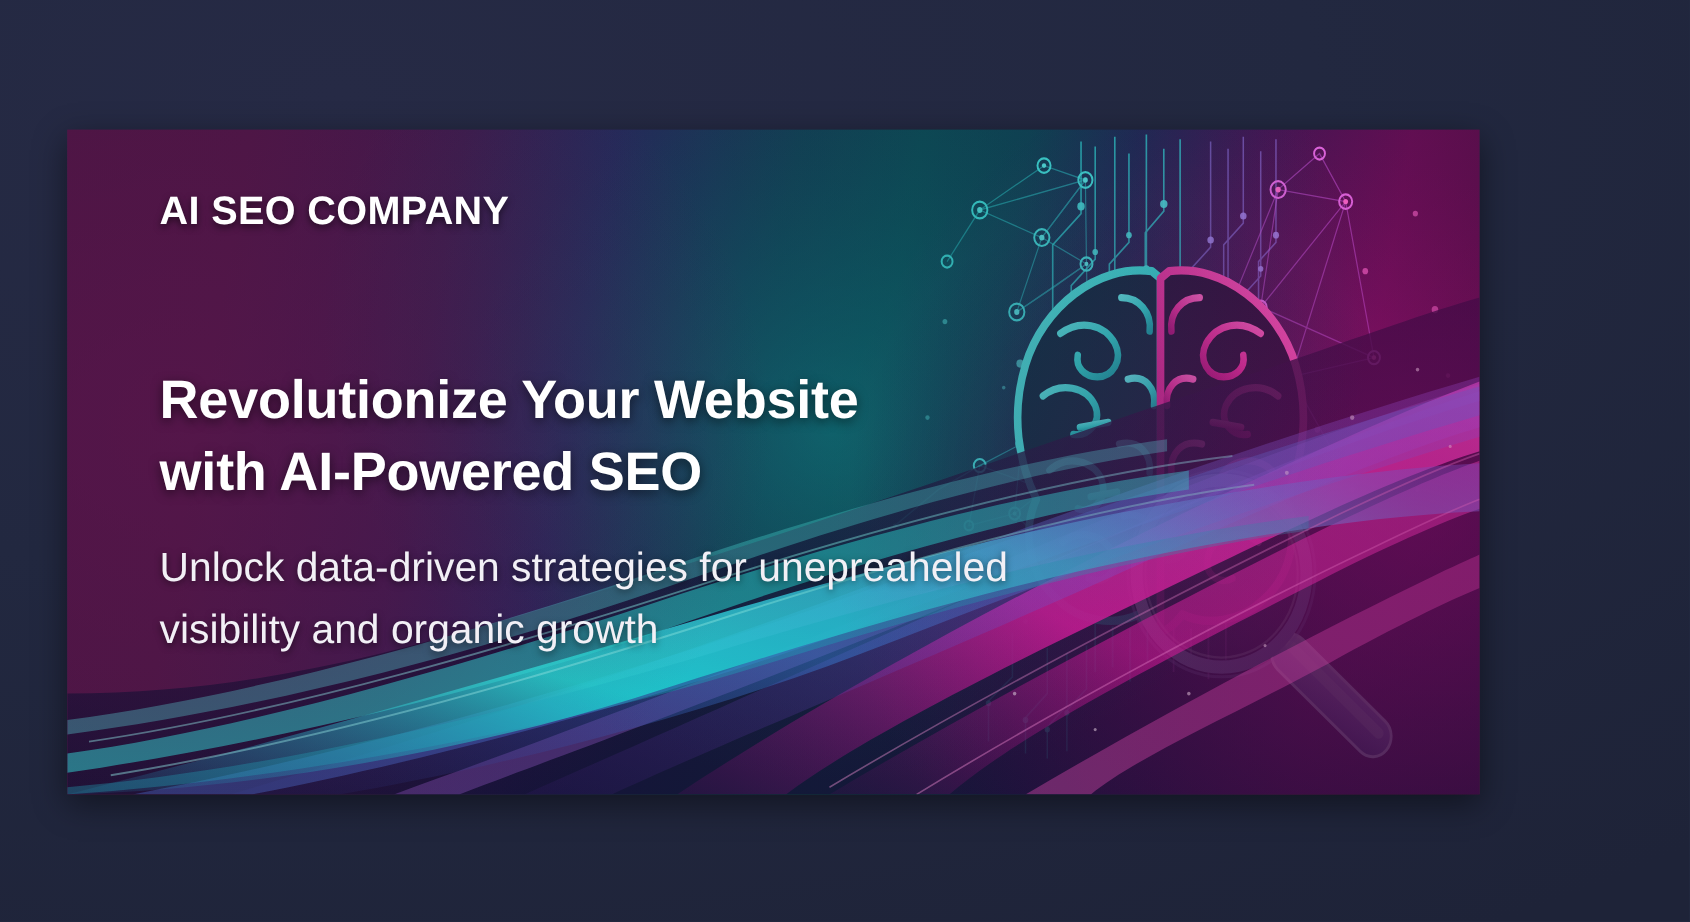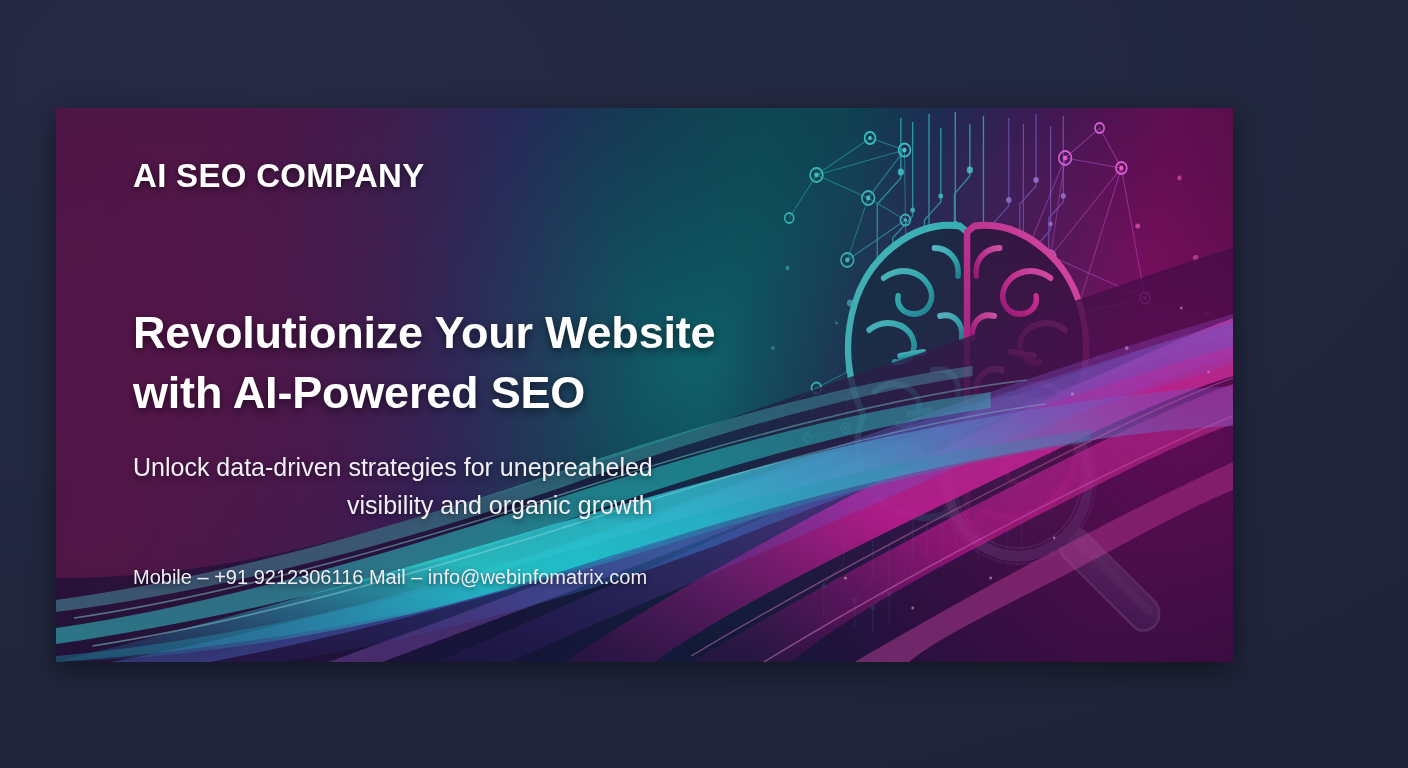--- a/index.html
+++ b/index.html
@@ -90,26 +90,25 @@
     line-height: 1.33;
     color: #ffffff;
     text-shadow: 0 3px 9px rgba(0,0,0,.55);
     letter-spacing: -0.2px;
   }
   .headline .line { display: block; white-space: nowrap; }
   .subhead {
     position: absolute;
     top: 340px;
     left: 0;
-    font-size: 25px;
+    font-size: 34px;
     font-weight: 400;
     line-height: 1.52;
     color: #f2f0f6;
     text-shadow: 0 2px 6px rgba(0,0,0,.5);
-    text-align: right;
   }
   .subhead .line { display: block; white-space: nowrap; }
   .contact {
     position: absolute;
     top: 455px;
     left: 0;
     font-size: 20px;
     font-weight: 400;
     line-height: 1.45;
     color: #efecf4;
@@ -461,18 +460,17 @@
         <span class="line">Revolutionize Your Website</span>
         <span class="line">with AI-Powered SEO</span>
       </div>
 
       <div class="subhead">
         <span class="line">Unlock data-driven strategies for unepreaheled</span>
         <span class="line">visibility and organic growth</span>
       </div>
 
       <div class="contact">
-        <span class="line">Mobile – +91 9212306116 Mail – info@webinfomatrix.com</span>
       </div>
 
     </div>
   </div>
 </div>
 
 </body></html>

